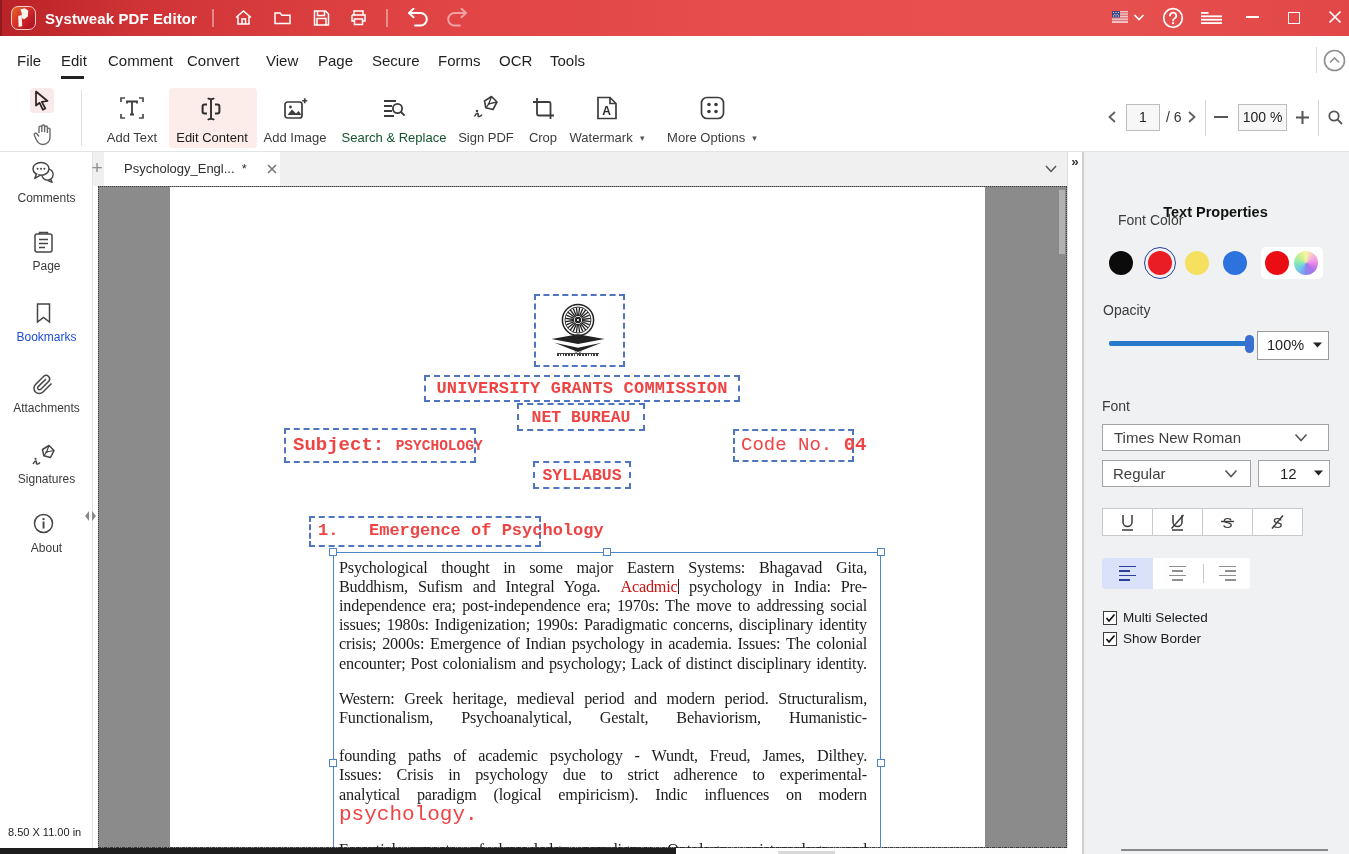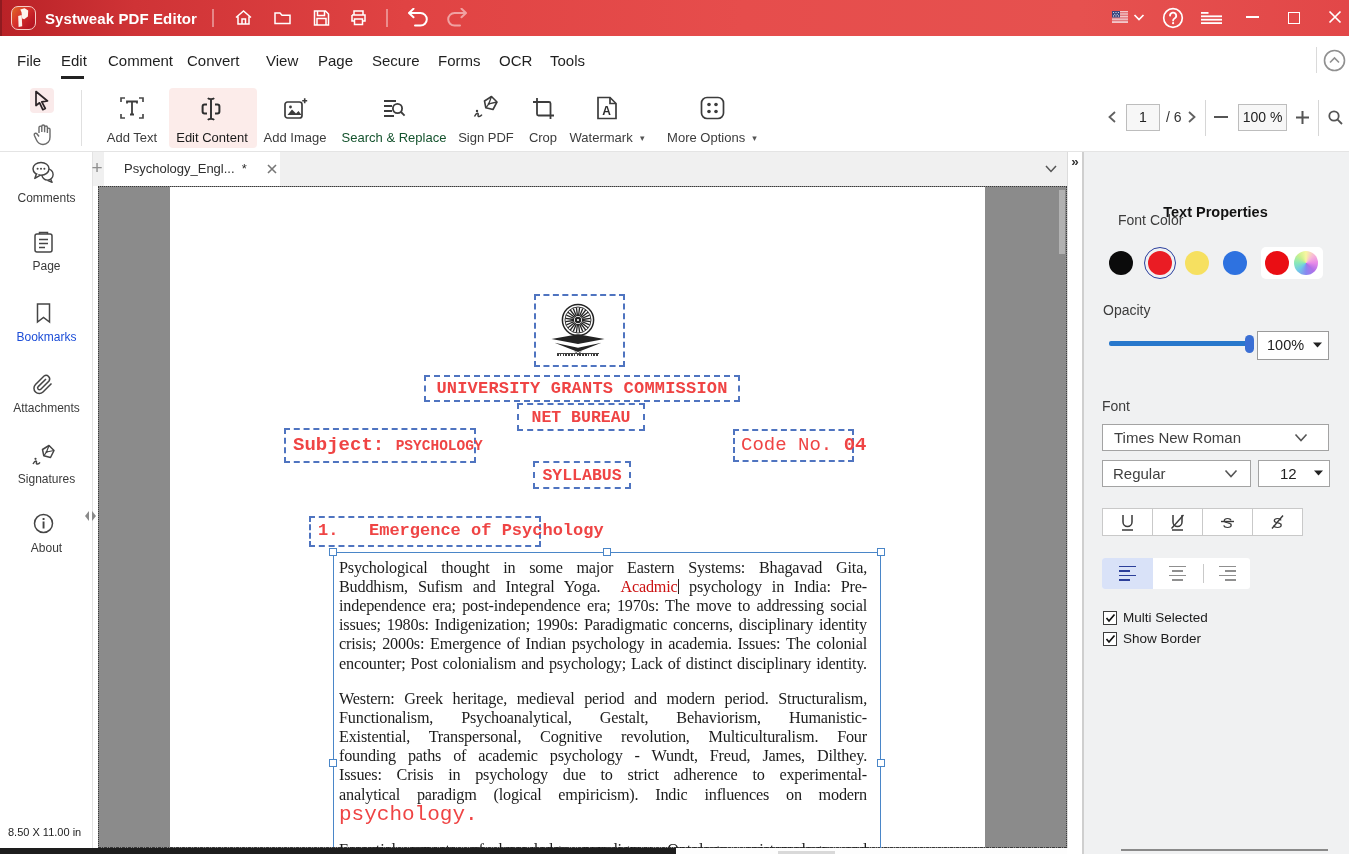--- a/index.html
+++ b/index.html
@@ -290,21 +290,20 @@
 <div class="abs" style="left:329px;top:759px;width:8px;height:8px;background:#fff;border:1.5px solid #4a86c8;"></div>
 <div class="abs" style="left:877px;top:759px;width:8px;height:8px;background:#fff;border:1.5px solid #4a86c8;"></div>
 <div class="abs jline" style="left:339px;top:558.5px;width:528px;">Psychological thought in some major Eastern Systems: Bhagavad Gita,</div>
 <div class="abs jline" style="left:339px;top:577.7px;width:528px;">Buddhism, Sufism and Integral Yoga. <span style="color:#cc1111;">&nbsp;Acadmic</span><span style="display:inline-block;width:1.5px;height:15px;background:#222;vertical-align:-2px;"></span> psychology in India: Pre-</div>
 <div class="abs jline" style="left:339px;top:596.9000000000001px;width:528px;">independence era; post-independence era; 1970s: The move to addressing social</div>
 <div class="abs jline" style="left:339px;top:616.1000000000001px;width:528px;">issues; 1980s: Indigenization; 1990s: Paradigmatic concerns, disciplinary identity</div>
 <div class="abs jline" style="left:339px;top:635.3000000000002px;width:528px;">crisis; 2000s: Emergence of Indian psychology in academia. Issues: The colonial</div>
 <div class="abs jline" style="left:339px;top:654.5000000000002px;width:528px;">encounter; Post colonialism and psychology; Lack of distinct disciplinary identity.</div>
 <div class="abs jline" style="left:339px;top:689.5px;width:528px;">Western: Greek heritage, medieval period and modern period. Structuralism,</div>
 <div class="abs jline" style="left:339px;top:708.7px;width:528px;">Functionalism, Psychoanalytical, Gestalt, Behaviorism, Humanistic-</div>
-<div class="abs jline" style="left:339px;top:727.9000000000001px;width:528px;">Existential, Transpersonal, Cognitive revolution, Multiculturalism. Four</div>
 <div class="abs jline" style="left:339px;top:747.1000000000001px;width:528px;">founding paths of academic psychology - Wundt, Freud, James, Dilthey.</div>
 <div class="abs jline" style="left:339px;top:766.3000000000002px;width:528px;">Issues: Crisis in psychology due to strict adherence to experimental-</div>
 <div class="abs jline" style="left:339px;top:785.5000000000002px;width:528px;">analytical paradigm (logical empiricism). Indic influences on modern</div>
 <div class="abs serif" style="left:339px;top:804.7000000000003px;font-size:21px;height:19.2px;line-height:19.2px;">psychology.</div>
 <div class="abs jline" style="left:339px;top:841px;width:528px;">Essential aspects of knowledge paradigms: Ontology, epistemology and</div>
     <div class="abs" style="left:1082px;top:152px;width:267px;height:702px;background:#f0f1f2;border-left:2px solid #cfcfcf;"></div>
 <div class="abs" style="left:1082px;top:160px;width:267px;text-align:center;font-size:14.5px;font-weight:bold;color:#111;margin-top:44px;">Text Properties</div>
 <div class="abs" style="left:1118px;top:212px;font-size:14px;color:#3c3c3c;">Font Color</div>
 <div class="abs" style="left:1261px;top:247px;width:62px;height:32px;background:#fff;border-radius:5px;"></div>
 <div class="abs" style="left:1109px;top:251px;width:24px;height:24px;border-radius:50%;background:#0b0b0b;"></div>

